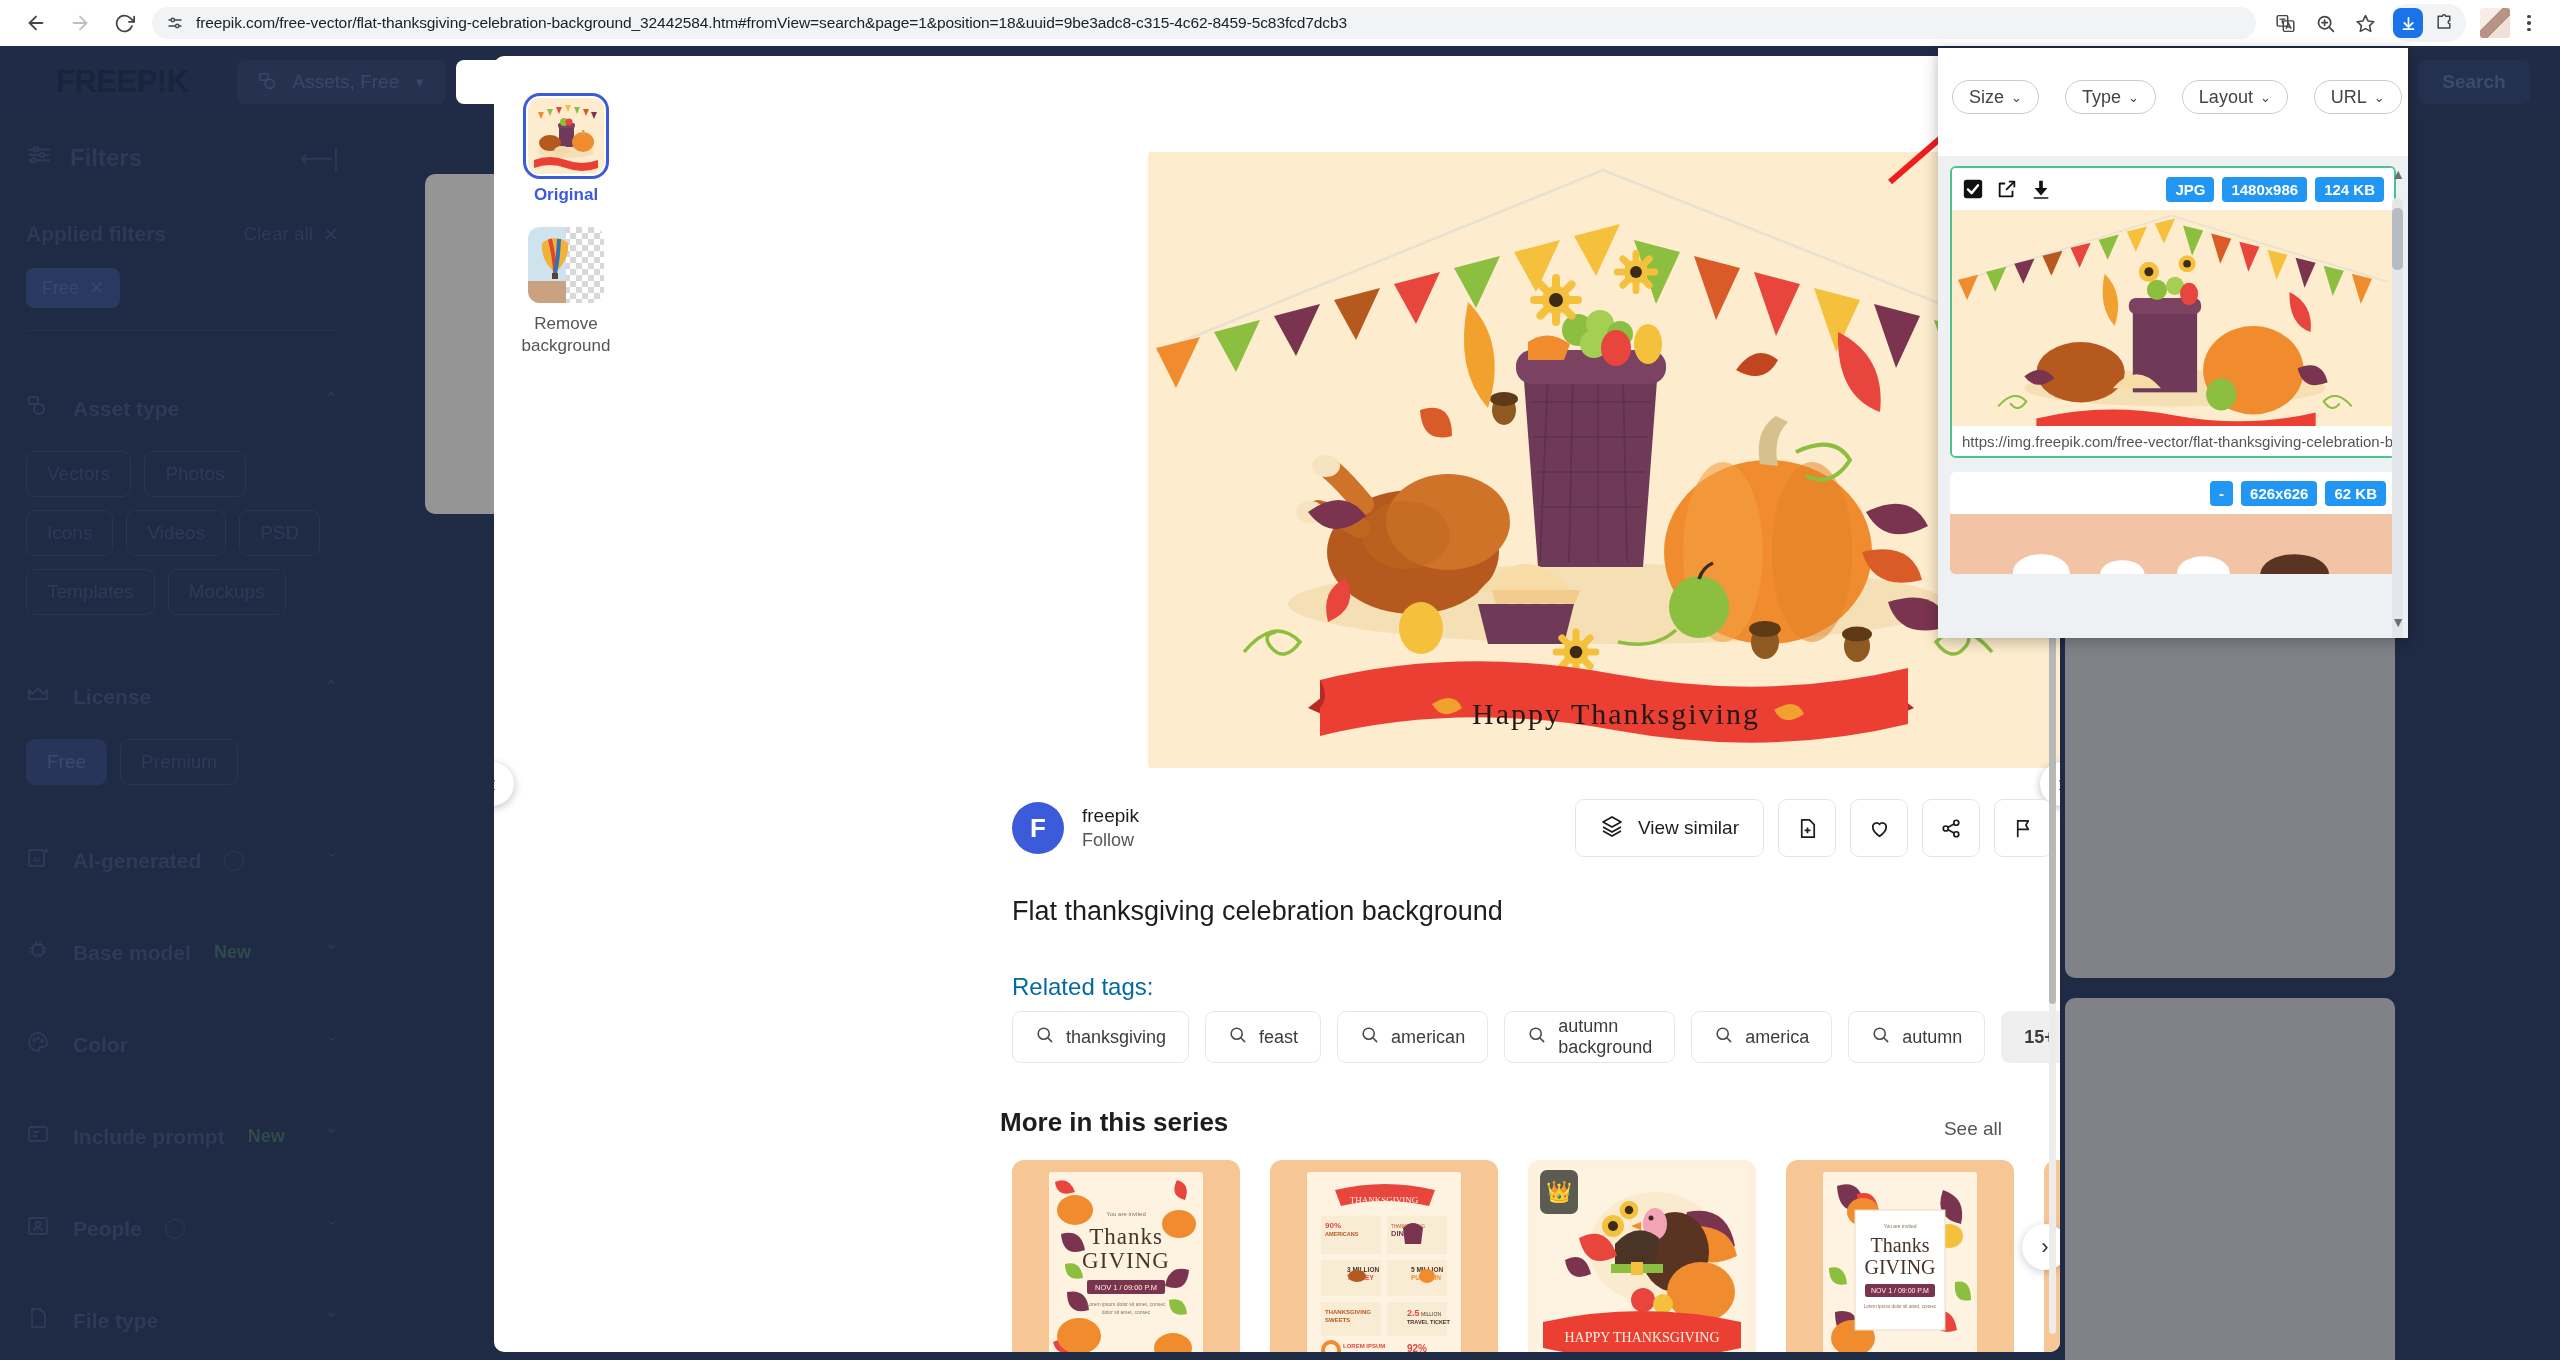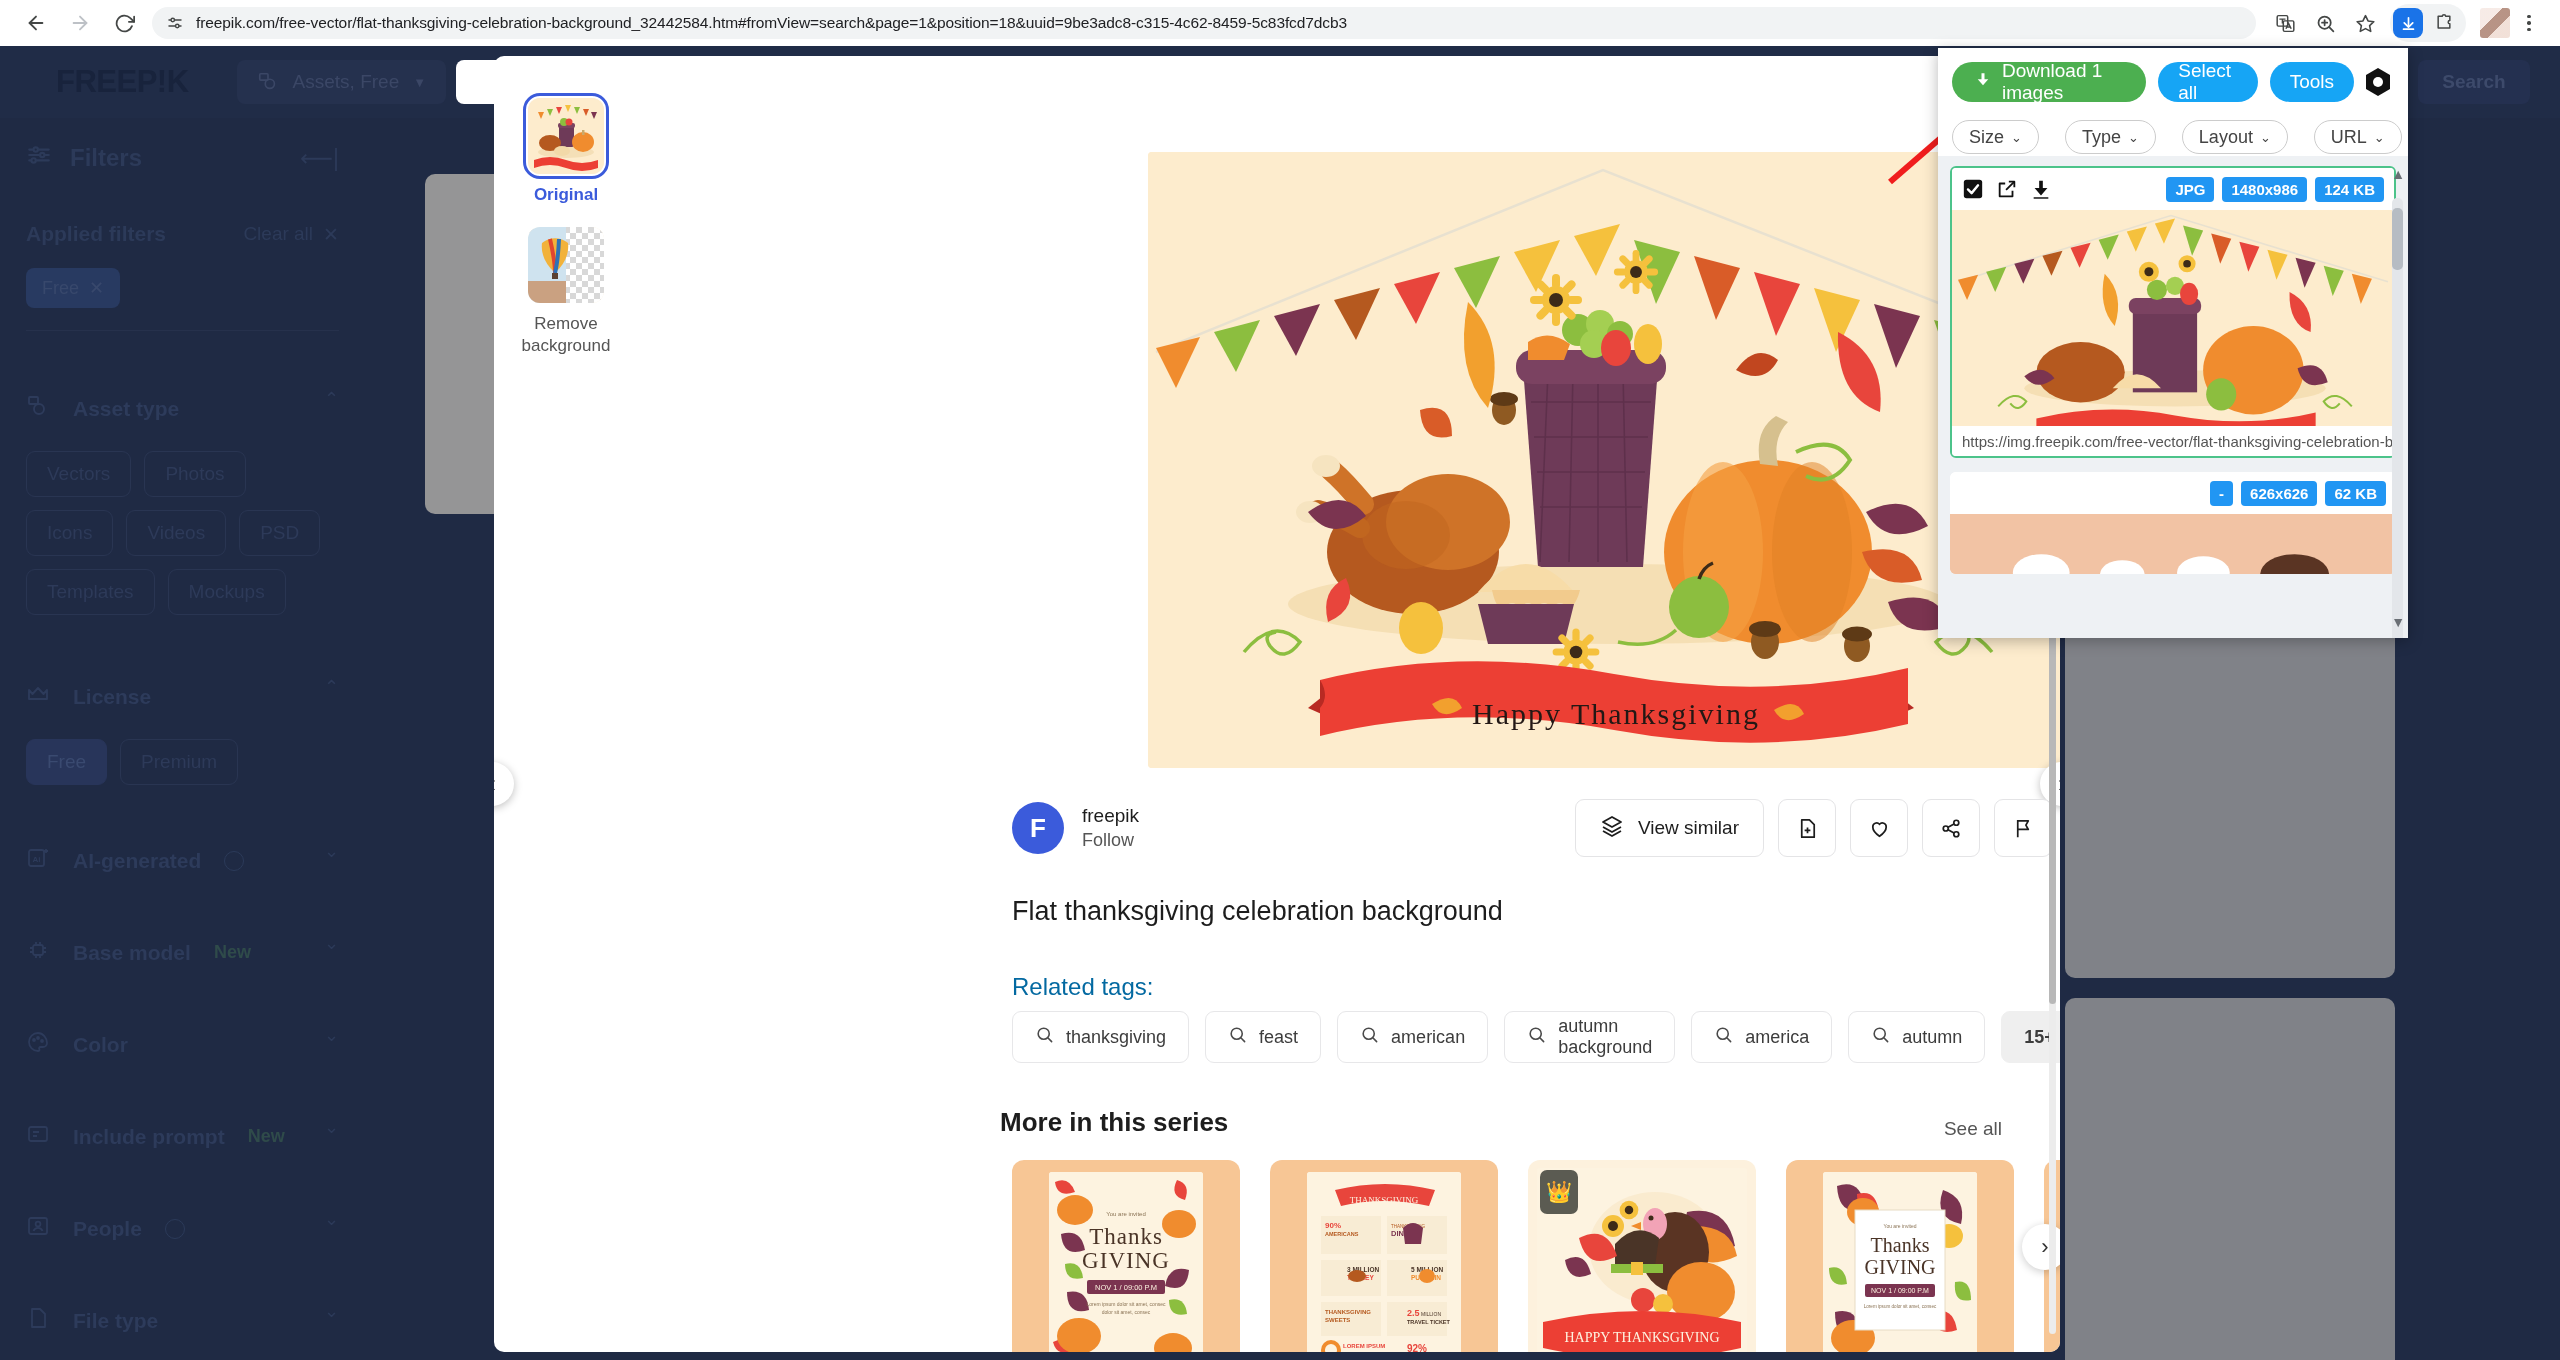--- a/index.html
+++ b/index.html
@@ -907,44 +907,20 @@
     <defs>
         <marker id="ah" markerWidth="7" markerHeight="7" refX="1" refY="3.5" orient="auto">
       <polygon points="0 0, 7 3.5, 0 7" fill="#f01d1d"></polygon>
         </marker>
       </defs>
     <line x1="6" y1="104" x2="112" y2="12" stroke="#f01d1d" stroke-width="6" marker-end="url(#ah)"></line>
   </svg>
 
   <div class="ext-popup">
     <div class="ext-toolbar">
-      <div class="ext-row1">
-        <div class="btn-green">
-          <span>
-            <svg width="18" height="18" viewBox="0 0 24 24" fill="#fff">
-                <path d="M10 3h4v8h5l-7 8-7-8h5z"></path>
-              </svg>
-          </span>
-          <span>Download 1 images</span>
-        </div>
-        <div class="btn-blue">
-          <span>Select all</span>
-        </div>
-        <div style="margin-left:auto;display:flex;align-items:center">
-          <div class="btn-blue">
-            <span>Tools</span>
-          </div>
-          <span class="gear-hex">
-            <svg width="32" height="32" viewBox="0 0 32 32">
-                <polygon points="16,2 28,9 28,23 16,30 4,23 4,9" fill="#111"></polygon>
-                <circle cx="16" cy="16" r="5" fill="#fff"></circle>
-              </svg>
-          </span>
-        </div>
-      </div>
       <div class="ext-row2">
         <div class="ext-sel">
           <span>Size</span>
           <span style="font-size:13px">⌄</span>
           </div>
         <div class="ext-sel">
           <span>Type</span>
           <span style="font-size:13px">⌄</span>
           </div>
         <div class="ext-sel">

